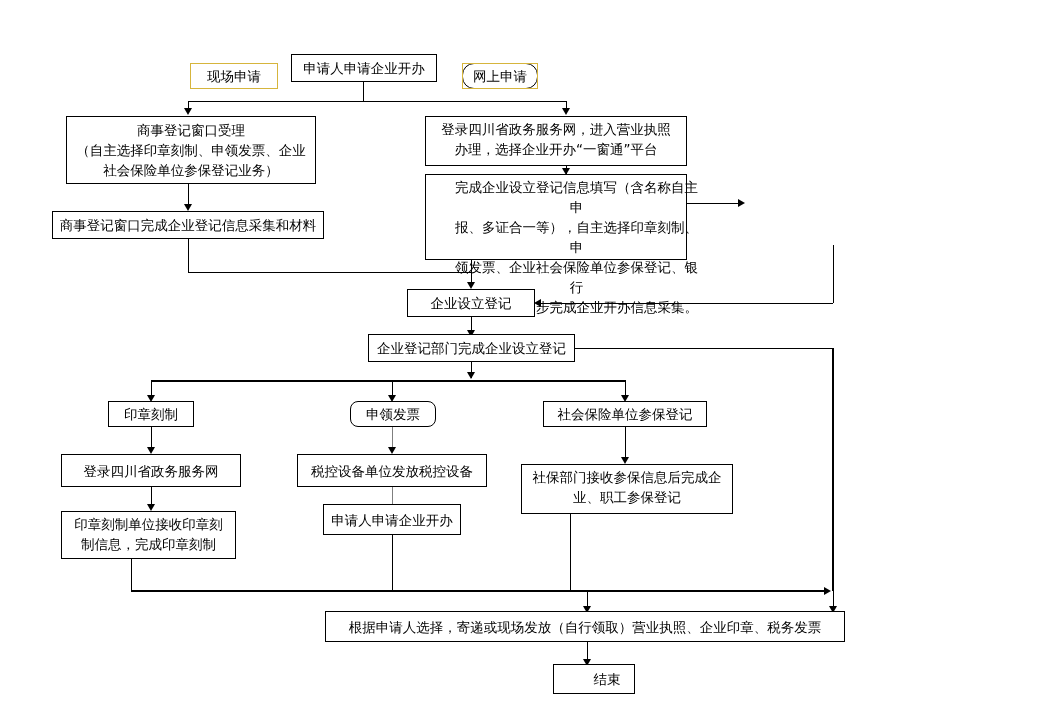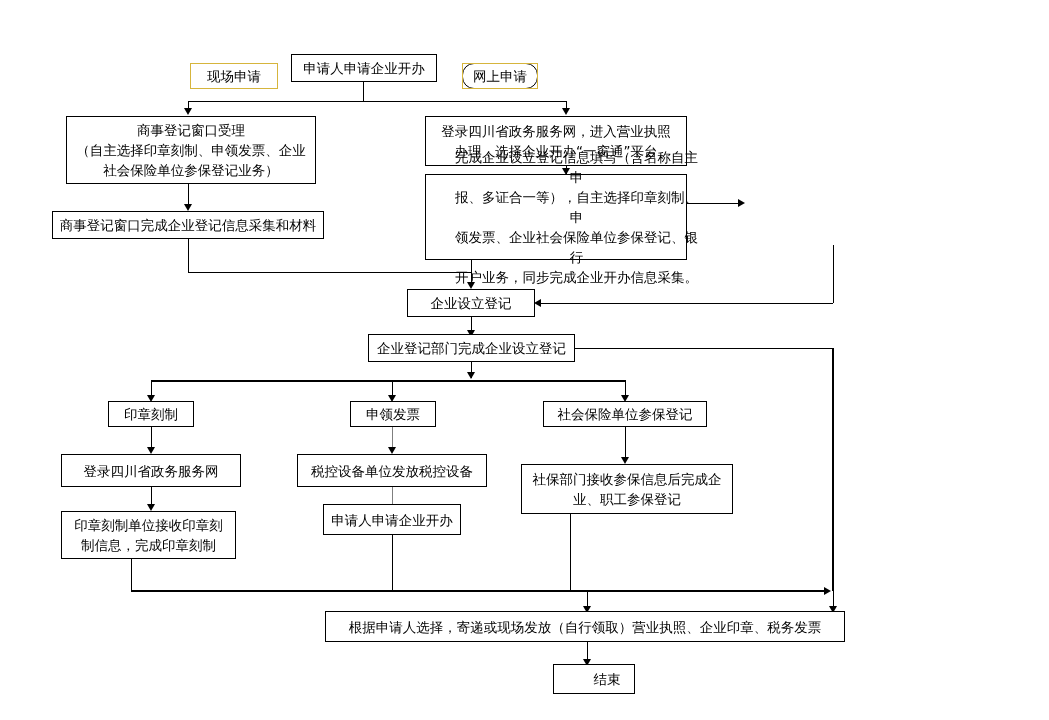--- a/index.html
+++ b/index.html
@@ -27,21 +27,21 @@
     line-height:26px;
   }
   
   .node{
     position:absolute;
     box-sizing:border-box;
     border:1px solid #000000;
     background:#ffffff;
     display:flex;
     align-items:center;
-    justify-content:center;
+    justify-content:flex-start;
     text-align:center;
     font-size:13.5px;
     line-height:22px;
     padding:2px 6px;
     z-index:3;
   }
   .node.yellow{
     border:1.5px solid #d6b53c;
   }
   .node.tight{ line-height:20px; }
@@ -181,21 +181,21 @@
   <div class="ln v" style="left:151px; top:487px; height:21px;"></div>
   <div class="arr down" style="left:147px; top:504px;"></div>
 
   <div class="node tight" style="left:61px; top:511px; width:175px; height:48px; flex-direction:column;">
     <span class="txt" style="white-space:pre-line;">印章刻制单位接收印章刻
 制信息，完成印章刻制</span>
   </div>
 
   <div class="ln v" style="left:131px; top:559px; height:32px;"></div>
 
-  <div class="node" style="left:350px; top:401px; width:86px; height:26px;">
+  <div class="node" style="left:350px; top:401px; width:86px; height:26px;border-radius:8px;">
     <span class="txt">申领发票</span>
   </div>
 
   <div class="ln v grey" style="left:392px; top:427px; height:23px;"></div>
   <div class="arr down" style="left:388px; top:447px;"></div>
 
   <div class="node" style="left:297px; top:454px; width:190px; height:33px;">
     <span class="txt">税控设备单位发放税控设备</span>
   </div>
 

